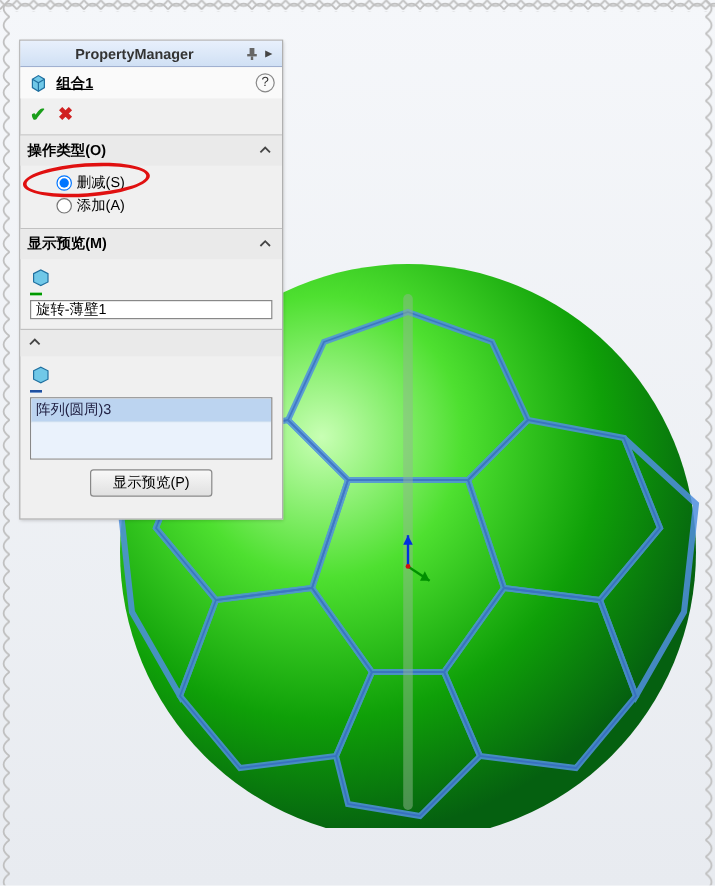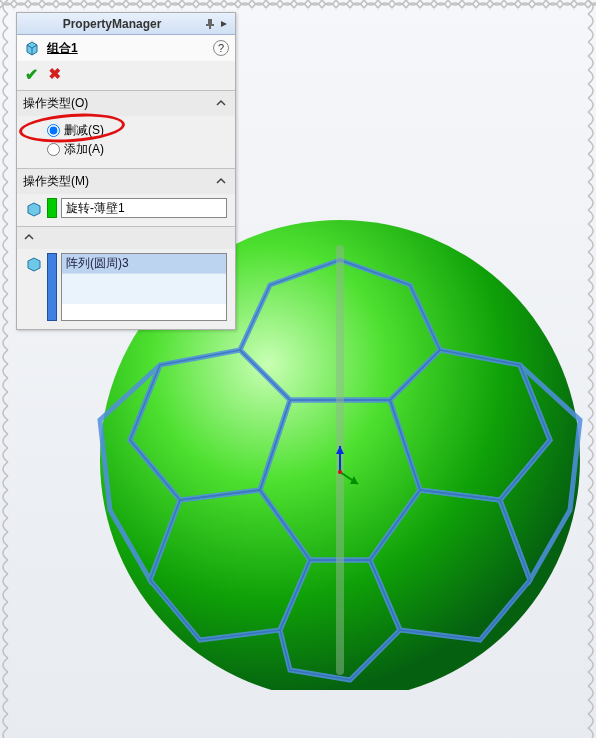--- a/index.html
+++ b/index.html
@@ -9,21 +9,21 @@
   font-size: 12px;
   background: linear-gradient(180deg, #f5f7fa 0%, #e8ebf0 100%);
   position: relative;
   overflow: hidden;
 }
 .scallop-border {
   position: absolute; inset: 0; pointer-events: none;
 }
 .panel {
   position: absolute;
-  top: 12px; left: 16px;
+  top: 33px; left: 16px;
   width: 220px;
   background: #f0f0f0;
   border: 1px solid #b0b0b0;
   box-shadow: 1px 1px 3px rgba(0,0,0,0.2);
 }
 .panel-titlebar {
   height: 22px;
   background: linear-gradient(180deg, #e8f0fc 0%, #d0e0f4 100%);
   border-bottom: 1px solid #a0b0d0;
   display: flex; align-items: center;
@@ -53,21 +53,21 @@
 }
 .check-icon { color: #1a9e1a; font-size: 16px; font-weight: bold; }
 .cancel-icon { color: #d02020; font-size: 15px; font-weight: bold; }
 .section {
   border-top: 1px solid #c0c0c0;
 }
 .section-header {
   display: flex; align-items: center;
   padding: 4px 6px;
   background: #eaeaea;
-  font-weight: normal;
+  font-weight: bold;
 }
 .section-header span.label { flex: 1; }
 .collapse-caret {
   width: 14px; height: 14px;
 }
 .section-body {
   padding: 4px 8px 8px 8px;
 }
 .radio-row {
   display: flex; align-items: center;
@@ -78,21 +78,21 @@
 .highlight-circle {
   position: absolute;
   left: -28px; top: -8px;
   width: 106px; height: 28px;
   border: 3px solid #e01010;
   border-radius: 50%;
   transform: rotate(-4deg);
   pointer-events: none;
 }
 .entity-row {
-  display: flex; align-items: stretch; gap: 4px;
+  display: flex; align-items: stretch; gap: 4px; flex-direction: column;
 }
 .entity-icon {
   width: 18px; height: 18px; margin-top: 2px;
 }
 .color-chip {
   width: 10px; background: #00cc00;
   border: 1px solid #009900;
 }
 .color-chip.blue { background: #4080e0; border-color: #2050a0; }
 .entity-input {
@@ -241,21 +241,21 @@
       </label>
       <label class="radio-row">
         <input type="radio" name="op" style="">
         <span>添加(A)</span>
       </label>
     </div>
   </div>
 
   <div class="section">
     <div class="section-header">
-      <span class="label">操作类型(M)</span>
+      <span class="label">显示预览(M)</span>
       <span class="collapse-caret">
         <svg width="12" height="12" viewBox="0 0 12 12">
             <path d="M2 8 L6 4 L10 8" fill="none" stroke="#444" stroke-width="1.5"></path>
           </svg>
       </span>
     </div>
     <div class="section-body">
       <div class="entity-row">
         <span class="entity-icon">
           <svg width="18" height="18" viewBox="0 0 18 18">
@@ -282,15 +282,16 @@
           <svg width="18" height="18" viewBox="0 0 18 18">
             <polygon points="3,6 9,3 15,6 15,13 9,16 3,13" fill="#70c8e8" stroke="#2070a0"></polygon>
           </svg>
         </span>
         <span class="color-chip blue"></span>
         <div class="entity-list">
           <div class="entity-list-item">阵列(圆周)3</div>
           <div class="entity-list-blank"></div>
         </div>
       </div>
+      <button class="preview-btn">显示预览(P)</button>
     </div>
   </div>
 </div>
 
 </body></html>

